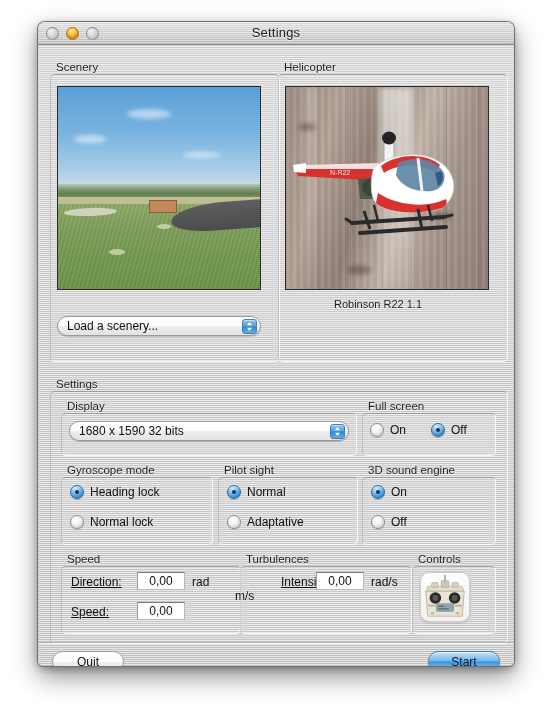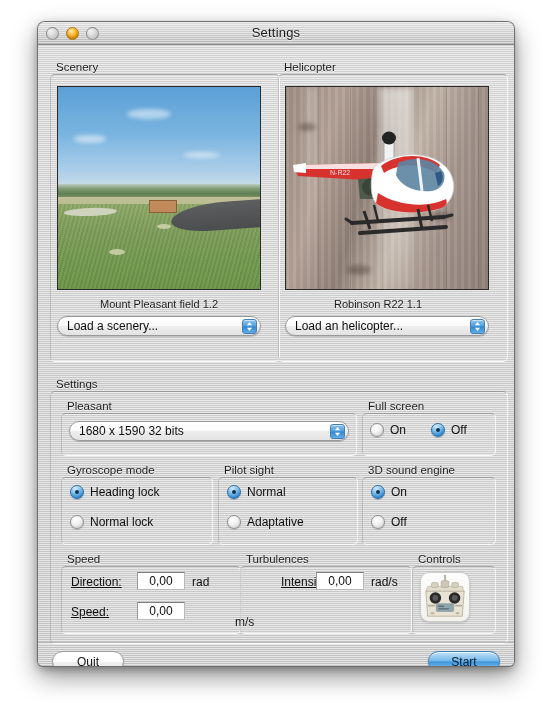--- a/index.html
+++ b/index.html
@@ -378,21 +378,20 @@
         <div class="scene-trees"></div>
         <div class="scene-mid"></div>
         <div class="scene-grass"></div>
         <div class="scene-runway"></div>
         <div class="scene-pad"></div>
         <div class="scene-sign"></div>
         <div class="scene-patch" style="left:25%; top:80%; width:8%; height:3%;"></div>
         <div class="scene-patch" style="left:49%; top:68%; width:7%; height:2.4%;"></div>
       </div>
 
-      <div class="thumbcaption" style="left:19px; top:253px;">Mount Pleasant field 1.2</div>
 
       <div class="popup" style="left:19px; top:271px; width:204px;">
         <span class="ptext">Load a scenery...</span>
         <span class="parrows">
           <svg width="13" height="13" viewBox="0 0 13 13">
             <polygon points="6.5,2 9,5.2 4,5.2" fill="#ffffff"></polygon>
             <polygon points="6.5,11 9,7.8 4,7.8" fill="#ffffff"></polygon>
           </svg>
         </span>
       </div>
@@ -437,34 +436,25 @@
           <path d="M142,118 L146,134" stroke="#2a2a2a" stroke-width="2.5" fill="none"></path>
           <path d="M66,136 L158,130" stroke="#2a2a2a" stroke-width="4" fill="none" stroke-linecap="round"></path>
           <path d="M74,146 L160,140" stroke="#2a2a2a" stroke-width="4" fill="none" stroke-linecap="round"></path>
           <path d="M66,136 L60,132" stroke="#2a2a2a" stroke-width="3" stroke-linecap="round"></path>
           <path d="M158,130 L166,128" stroke="#2a2a2a" stroke-width="3" stroke-linecap="round"></path>
         </svg>
       </div>
 
       <div class="thumbcaption" style="left:238px; top:253px;">Robinson R22 1.1</div>
 
-      <div class="popup" style="left:247px; top:271px; width:204px;">
-        <span class="ptext">Load an helicopter...</span>
-        <span class="parrows">
-          <svg width="13" height="13" viewBox="0 0 13 13">
-            <polygon points="6.5,2 9,5.2 4,5.2" fill="#ffffff"></polygon>
-            <polygon points="6.5,11 9,7.8 4,7.8" fill="#ffffff"></polygon>
-          </svg>
-        </span>
-      </div>
 
       <div class="grouplabel" style="left:18px; top:333px;">Settings</div>
       <div class="groupbox" style="left:12px; top:346px; width:458px; height:253px;"></div>
 
-      <div class="grouplabel" style="left:29px; top:355px;">Pleasant</div>
+      <div class="grouplabel" style="left:29px; top:355px;">Display</div>
       <div class="groupbox" style="left:23px; top:368px; width:296px; height:43px;"></div>
       <div class="popup" style="left:31px; top:376px; width:280px;">
         <span class="ptext">1680 x 1590 32 bits</span>
         <span class="parrows">
           <svg width="13" height="13" viewBox="0 0 13 13">
             <polygon points="6.5,2 9,5.2 4,5.2" fill="#ffffff"></polygon>
             <polygon points="6.5,11 9,7.8 4,7.8" fill="#ffffff"></polygon>
           </svg>
         </span>
       </div>
@@ -513,21 +503,21 @@
         <span>Off</span>
       </div>
 
       <div class="grouplabel" style="left:29px; top:508px;">Speed</div>
       <div class="groupbox" style="left:23px; top:521px; width:180px; height:68px;"></div>
       <div class="flabel" style="left:33px; top:530px;">Direction:</div>
       <div class="tfield" style="left:99px; top:527px; width:48px;">0,00</div>
       <div class="funit" style="left:154px; top:530px;">rad</div>
       <div class="flabel" style="left:33px; top:560px;">Speed:</div>
       <div class="tfield" style="left:99px; top:557px; width:48px;">0,00</div>
-      <div class="funit" style="left:154px; top:570px;padding-left:43px;">m/s</div>
+      <div class="funit" style="left:154px; top:544px;padding-left:43px;">m/s</div>
 
       <div class="grouplabel" style="left:208px; top:508px;">Turbulences</div>
       <div class="groupbox" style="left:202px; top:521px; width:172px; height:68px;"></div>
       <div class="flabel" style="left:203px; top:530px;margin-left:40px;">Intensity:</div>
       <div class="tfield" style="left:278px; top:527px; width:48px;">0,00</div>
       <div class="funit" style="left:333px; top:530px;">rad/s</div>
 
       <div class="grouplabel" style="left:380px; top:508px;">Controls</div>
       <div class="groupbox" style="left:374px; top:521px; width:84px; height:68px;"></div>
       <div id="controls-tile" style="left:382px; top:527px;">

